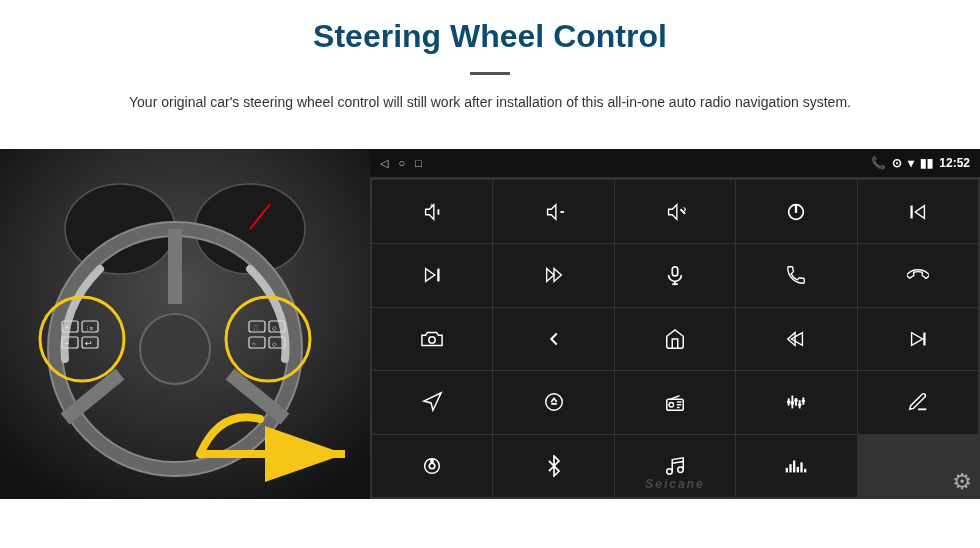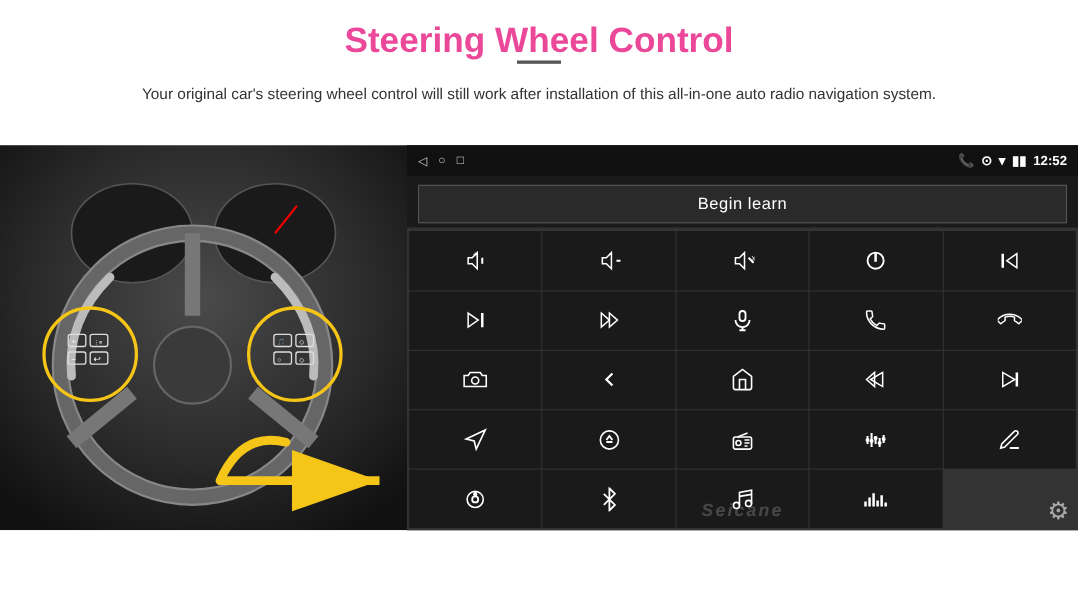--- a/index.html
+++ b/index.html
@@ -15,22 +15,22 @@
       background: #fff;
     }
     
     .header {
       text-align: center;
       padding: 18px 40px 10px;
     }
     .header h1 {
       font-size: 32px;
       font-weight: 900;
-      color: #ec4899;
-      margin-bottom: 0;
+      color: #0c4a6e;
+      margin-bottom: 17px;
     }
     .header-divider {
       width: 40px;
       height: 3px;
       background: #555;
       margin: 0 auto 12px;
     }
     .header p {
       font-size: 14px;
       color: #333;
@@ -144,21 +144,21 @@
       bottom: 2px;
       right: 4px;
     }
     
     .watermark {
       position: absolute;
       bottom: 8px;
       left: 50%;
       transform: translateX(-50%);
       color: rgba(255,255,255,0.2);
-      font-size: 16px;
+      font-size: 12px;
       font-style: italic;
       font-weight: bold;
       letter-spacing: 2px;
       pointer-events: none;
     }
     
     .gear-corner {
       position: absolute;
       bottom: 4px;
       right: 8px;
@@ -254,23 +254,20 @@
         </div>
         <div class="status-bar-right">
           <span>📞</span>
           <span>⊙</span>
           <span>▾</span>
           <span>▮▮</span>
           <span>12:52</span>
         </div>
       </div>
 
-      <div class="begin-learn-row">
-        <div class="begin-learn-btn">Begin learn</div>
-      </div>
 
       <div class="icon-grid">
 
         <div class="icon-cell">
           <svg viewBox="0 0 24 24">
               <path d="M5 9v6h4l5 5V4L9 9H5z" stroke-width="1.5"></path>
               <line x1="19" y1="9" x2="19" y2="15" stroke-width="2"></line>
               <line x1="16" y1="6" x2="22" y2="12" stroke="none"></line>
               <text x="12" y="8" fill="white" font-size="8" text-anchor="middle" stroke="none">+</text>
             </svg>

